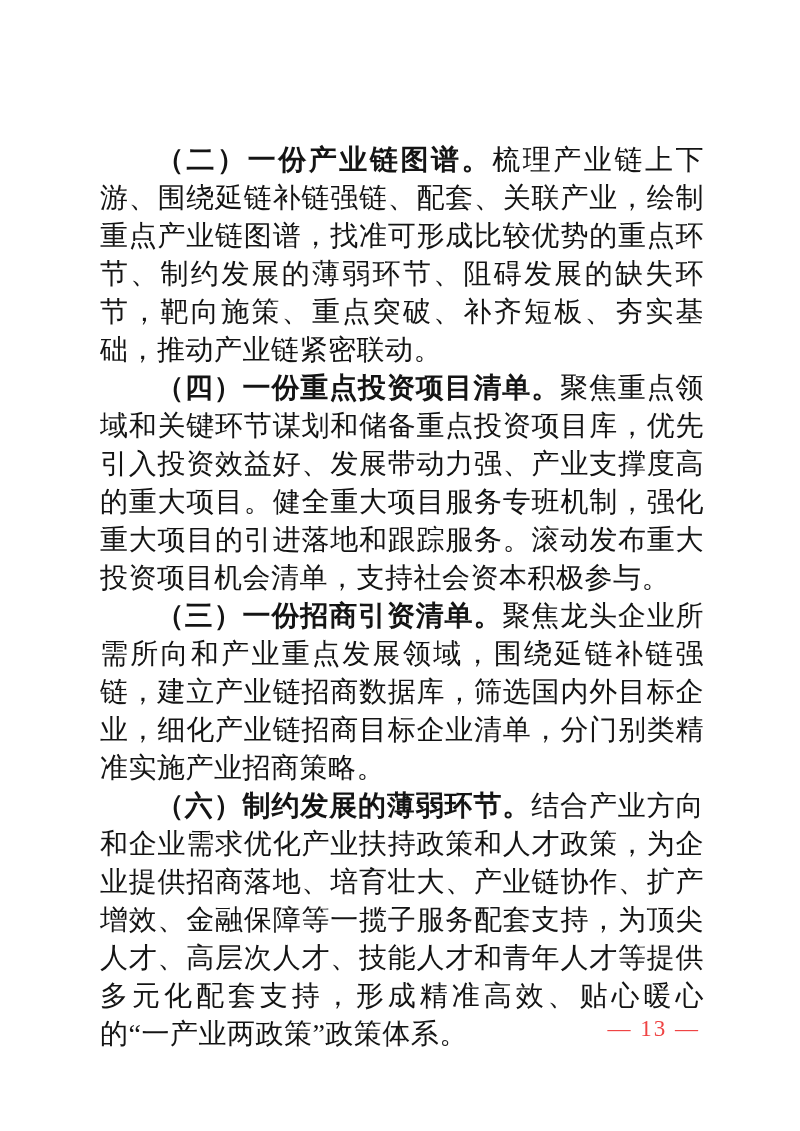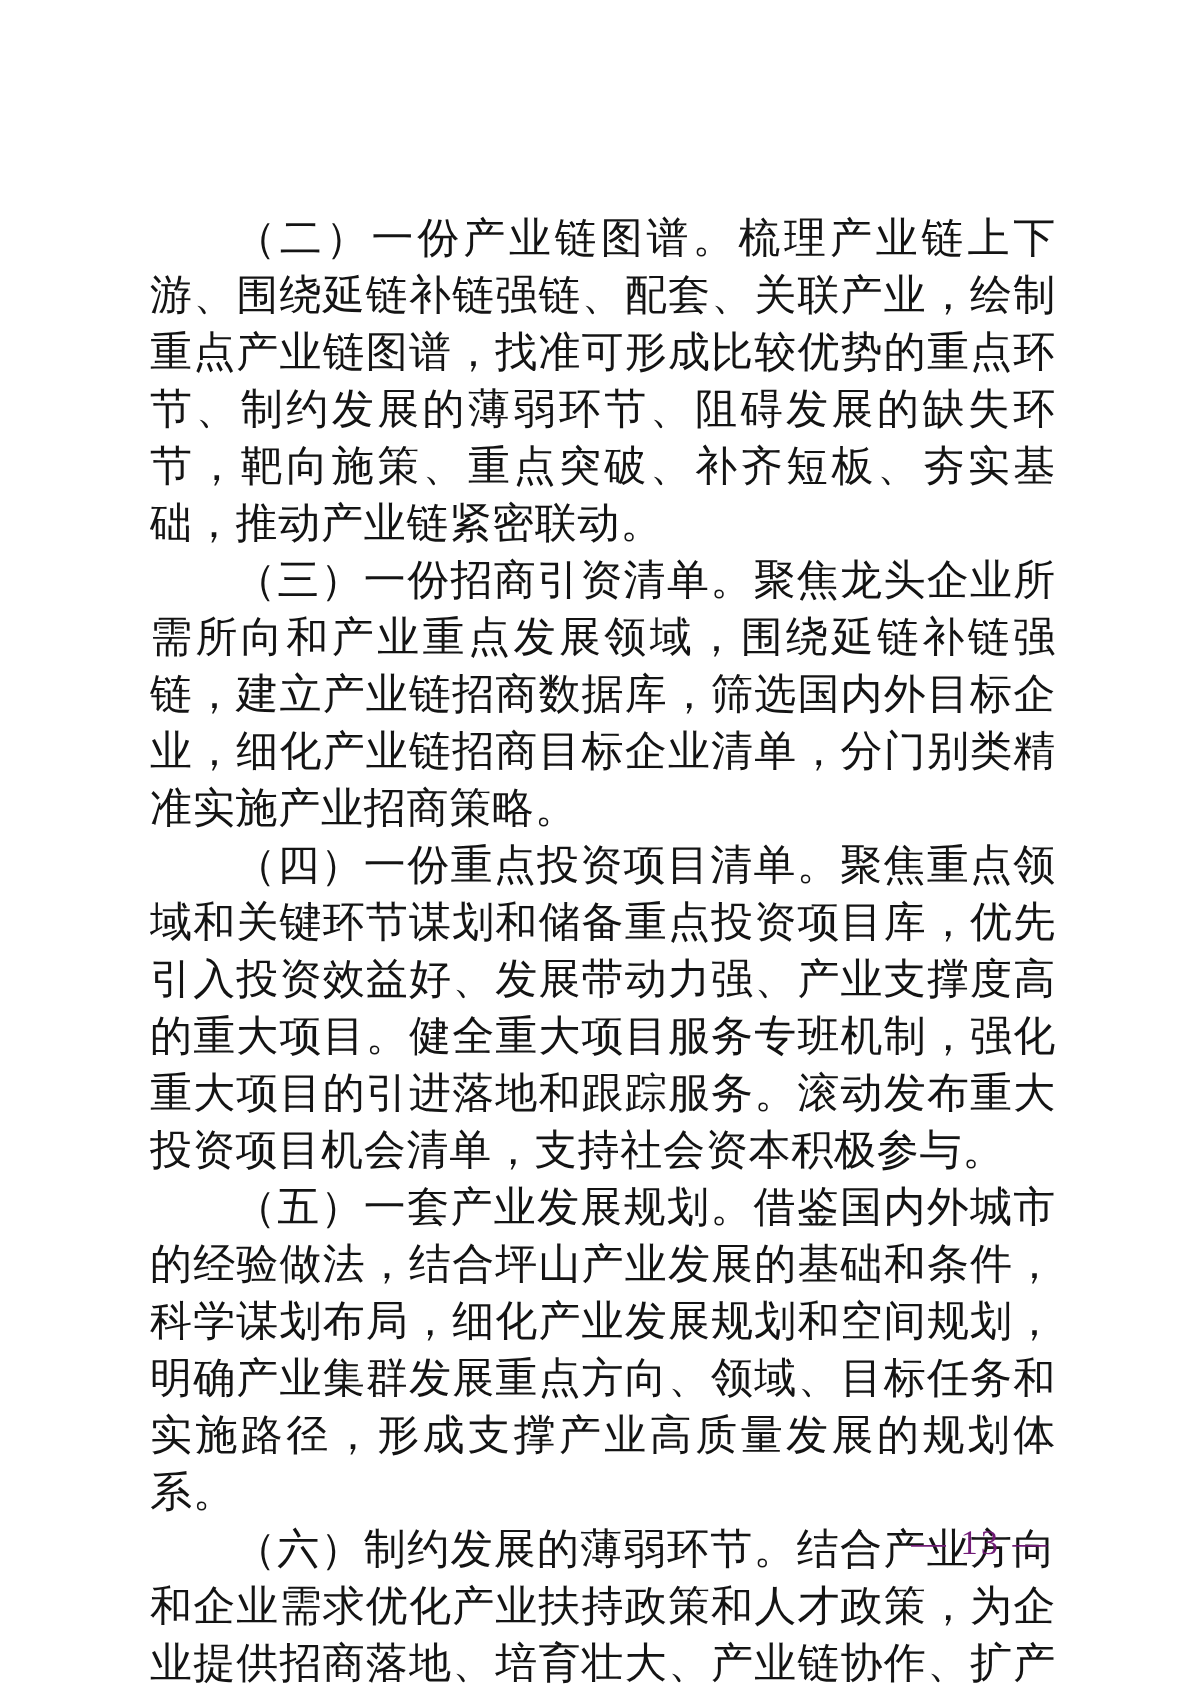--- a/index.html
+++ b/index.html
@@ -25,47 +25,46 @@
     line-height: 38px;
     text-align: justify;
     text-justify: inter-ideograph;
     letter-spacing: 0.5px;
   }
   .para {
     margin: 0;
     text-indent: 2em;
   }
   .para .heading {
-    font-weight: 400;
+    font-weight: 700;
   }
   .page-number {
     position: absolute;
     top: 1014px;
     right: 100px;
     font-size: 23px;
     line-height: 30px;
-    color: #701a75;
+    color: #ef4444;
     font-family: "Liberation Serif", serif;
     letter-spacing: 2px;
   }
 </style>
 </head>
 <body>
 
 <div class="page">
 
   <div class="content">
 
     <p class="para"><span class="heading">（二）一份产业链图谱。</span><span>梳理产业链上下游、围绕延链补链强链、配套、关联产业，绘制重点产业链图谱，找准可形成比较优势的重点环节、制约发展的薄弱环节、阻碍发展的缺失环节，靶向施策、重点突破、补齐短板、夯实基础，推动产业链紧密联动。</span></p>
 
+    <p class="para"><span class="heading">（四）一份重点投资项目清单。</span><span>聚焦重点领域和关键环节谋划和储备重点投资项目库，优先引入投资效益好、发展带动力强、产业支撑度高的重大项目。健全重大项目服务专班机制，强化重大项目的引进落地和跟踪服务。滚动发布重大投资项目机会清单，支持社会资本积极参与。</span></p>
+
     <p class="para"><span class="heading">（三）一份招商引资清单。</span><span>聚焦龙头企业所需所向和产业重点发展领域，围绕延链补链强链，建立产业链招商数据库，筛选国内外目标企业，细化产业链招商目标企业清单，分门别类精准实施产业招商策略。</span></p>
 
-    <p class="para"><span class="heading">（四）一份重点投资项目清单。</span><span>聚焦重点领域和关键环节谋划和储备重点投资项目库，优先引入投资效益好、发展带动力强、产业支撑度高的重大项目。健全重大项目服务专班机制，强化重大项目的引进落地和跟踪服务。滚动发布重大投资项目机会清单，支持社会资本积极参与。</span></p>
-
-    <p class="para"><span class="heading">（五）一套产业发展规划。</span><span>借鉴国内外城市的经验做法，结合坪山产业发展的基础和条件，科学谋划布局，细化产业发展规划和空间规划，明确产业集群发展重点方向、领域、目标任务和实施路径，形成支撑产业高质量发展的规划体系。</span></p>
 
     <p class="para"><span class="heading">（六）制约发展的薄弱环节。</span><span>结合产业方向和企业需求优化产业扶持政策和人才政策，为企业提供招商落地、培育壮大、产业链协作、扩产增效、金融保障等一揽子服务配套支持，为顶尖人才、高层次人才、技能人才和青年人才等提供多元化配套支持，形成精准高效、贴心暖心的“一产业两政策”政策体系。</span></p>
 
   </div>
 
   <div class="page-number">— 13 —</div>
 
 </div>
 
 </body></html>

